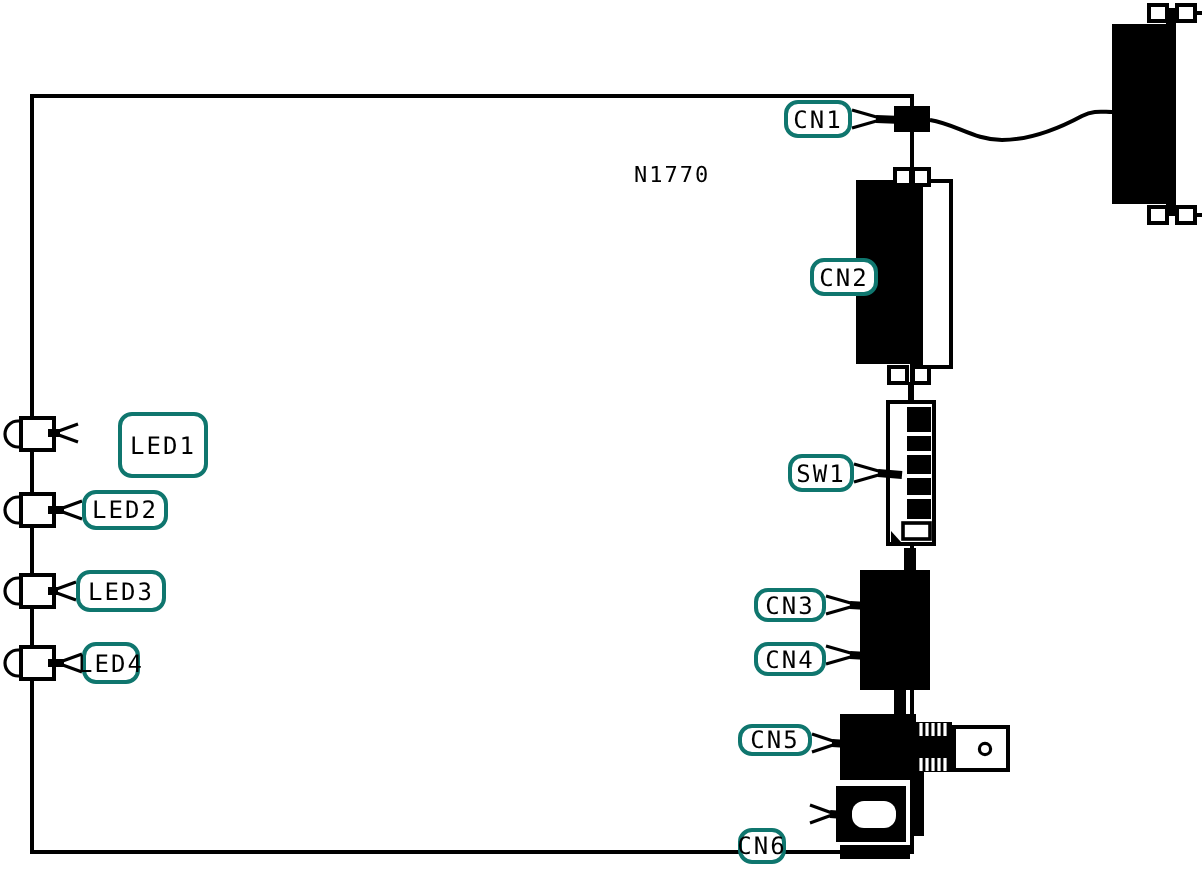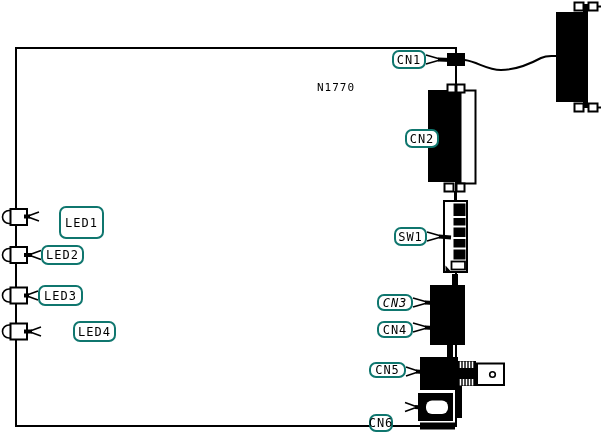--- a/index.html
+++ b/index.html
@@ -160,22 +160,22 @@
         <path d="M 32,331.5 L 24,331.5" stroke-width="4"></path>
       </g>
     </g>
   </svg>
 
   <div class="partnum" style="left:317px;top:61px;">N1770</div>
 
   <div class="callout" style="left:392px;top:50px;width:34px;height:19px;">CN1</div>
   <div class="callout" style="left:377px;top:129px;width:34px;height:19px;margin-left:28px;">CN2</div>
   <div class="callout" style="left:394px;top:227px;width:33px;height:19px;">SW1</div>
-  <div class="callout" style="left:377px;top:294px;width:36px;height:17px;font-style:italic;">CN3</div>
+  <div class="callout" style="left:377px;top:294px;width:36px;height:17px;">CN3</div>
   <div class="callout" style="left:377px;top:321px;width:36px;height:17px;">CN4</div>
   <div class="callout" style="left:369px;top:362px;width:37px;height:16px;">CN5</div>
   <div class="callout" style="left:369px;top:414px;width:24px;height:18px;">CN6</div>
   <div class="callout" style="left:39px;top:206px;width:45px;height:33px;margin-left:20px;">LED1</div>
   <div class="callout" style="left:41px;top:245px;width:43px;height:20px;">LED2</div>
   <div class="callout" style="left:38px;top:285px;width:45px;height:21px;">LED3</div>
-  <div class="callout" style="left:41px;top:321px;width:43px;height:21px;margin-left:32px;">LED4</div>
+  <div class="callout" style="left:41px;top:321px;width:29px;height:21px;">LED4</div>
 
 </div>
 
 </body></html>

